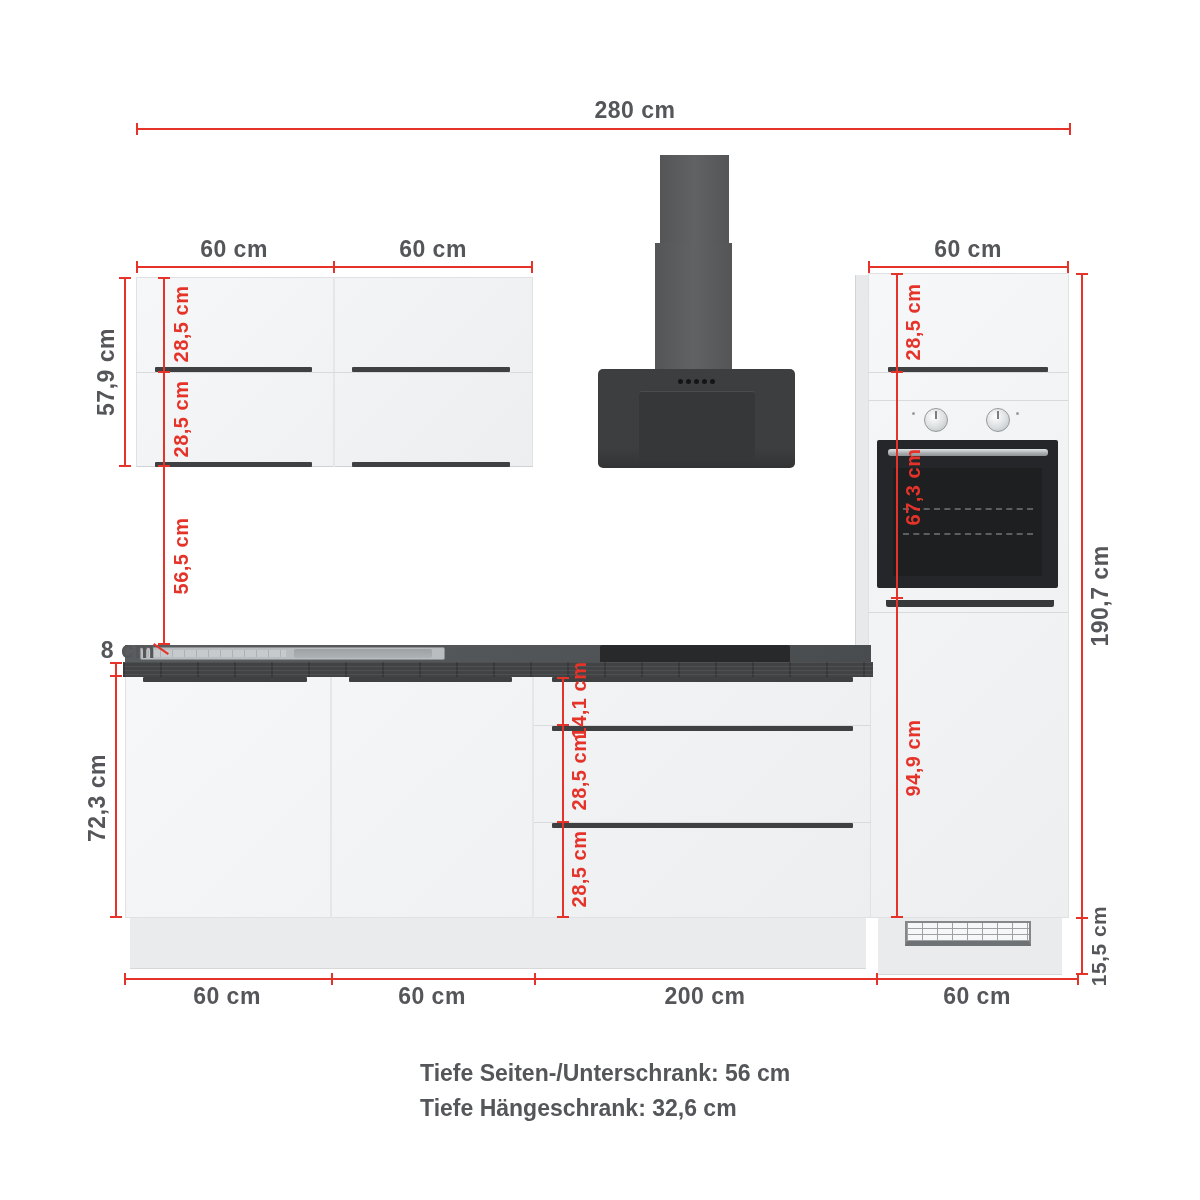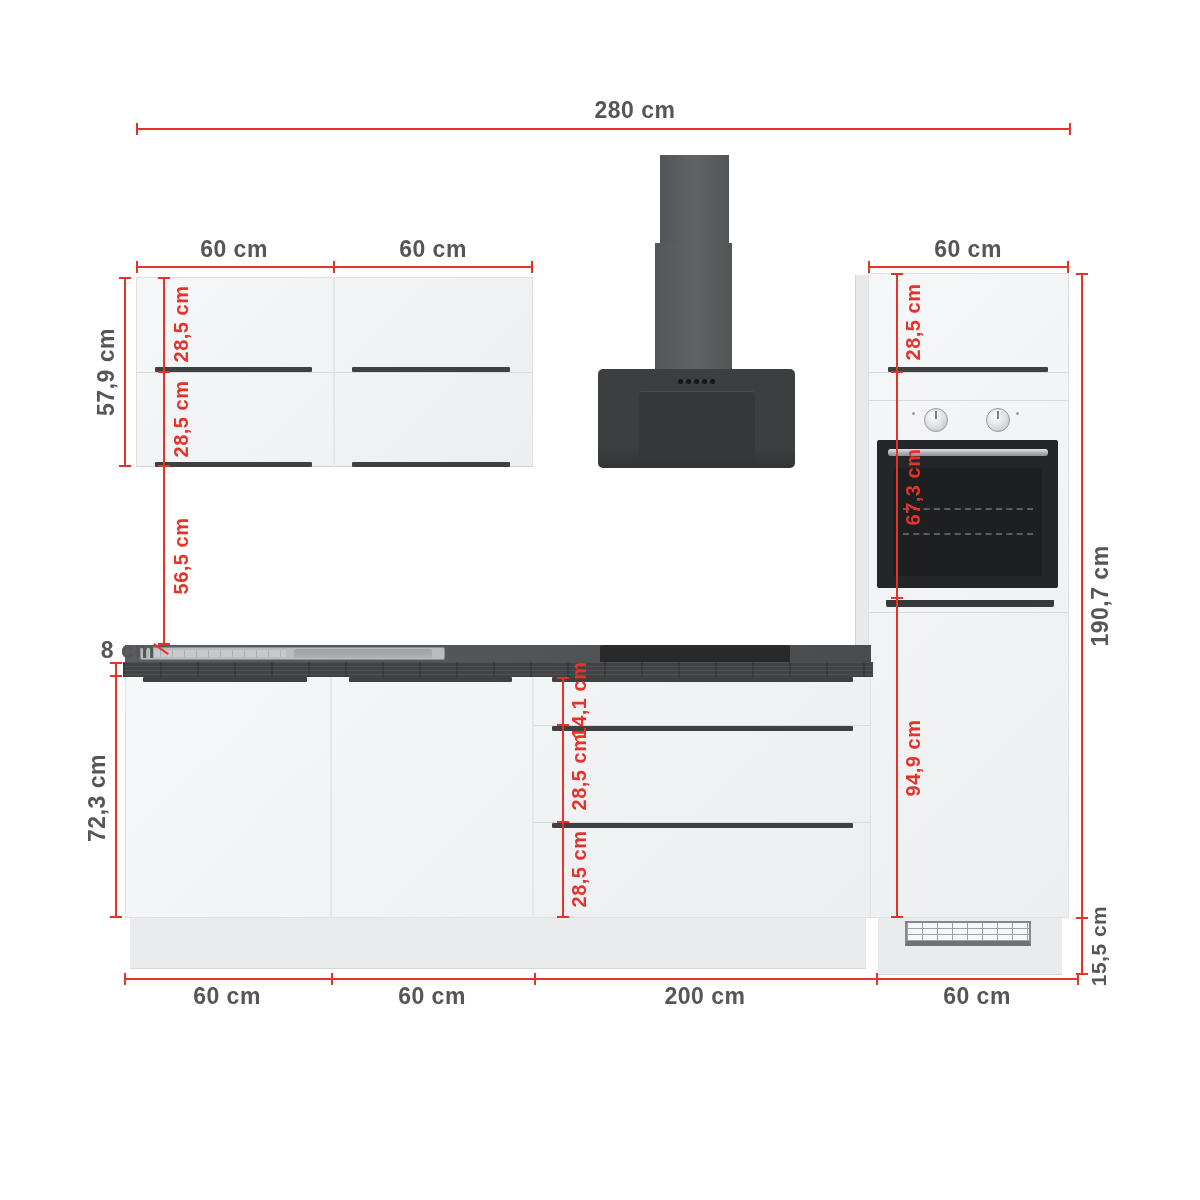--- a/index.html
+++ b/index.html
@@ -196,15 +196,17 @@
   <div class="tkv" style="left:331px;top:973px;"></div>
   <div class="tkv" style="left:534px;top:973px;"></div>
   <div class="tkv" style="left:876px;top:973px;"></div>
   <div class="tkv" style="left:1077px;top:973px;"></div>
   <div class="hlabel" style="left:227px;top:996px;">60 cm</div>
   <div class="hlabel" style="left:432px;top:996px;">60 cm</div>
   <div class="hlabel" style="left:705px;top:996px;">200 cm</div>
   <div class="hlabel" style="left:977px;top:996px;">60 cm</div>
 
   <div class="footer" style="left:420px;top:1056px;">
+    <span style="display:block;">Tiefe Seiten-/Unterschrank: 56 cm</span>
+    <span style="display:block;">Tiefe Hängeschrank: 32,6 cm</span>
   </div>
 
 </div>
 
 </body></html>

